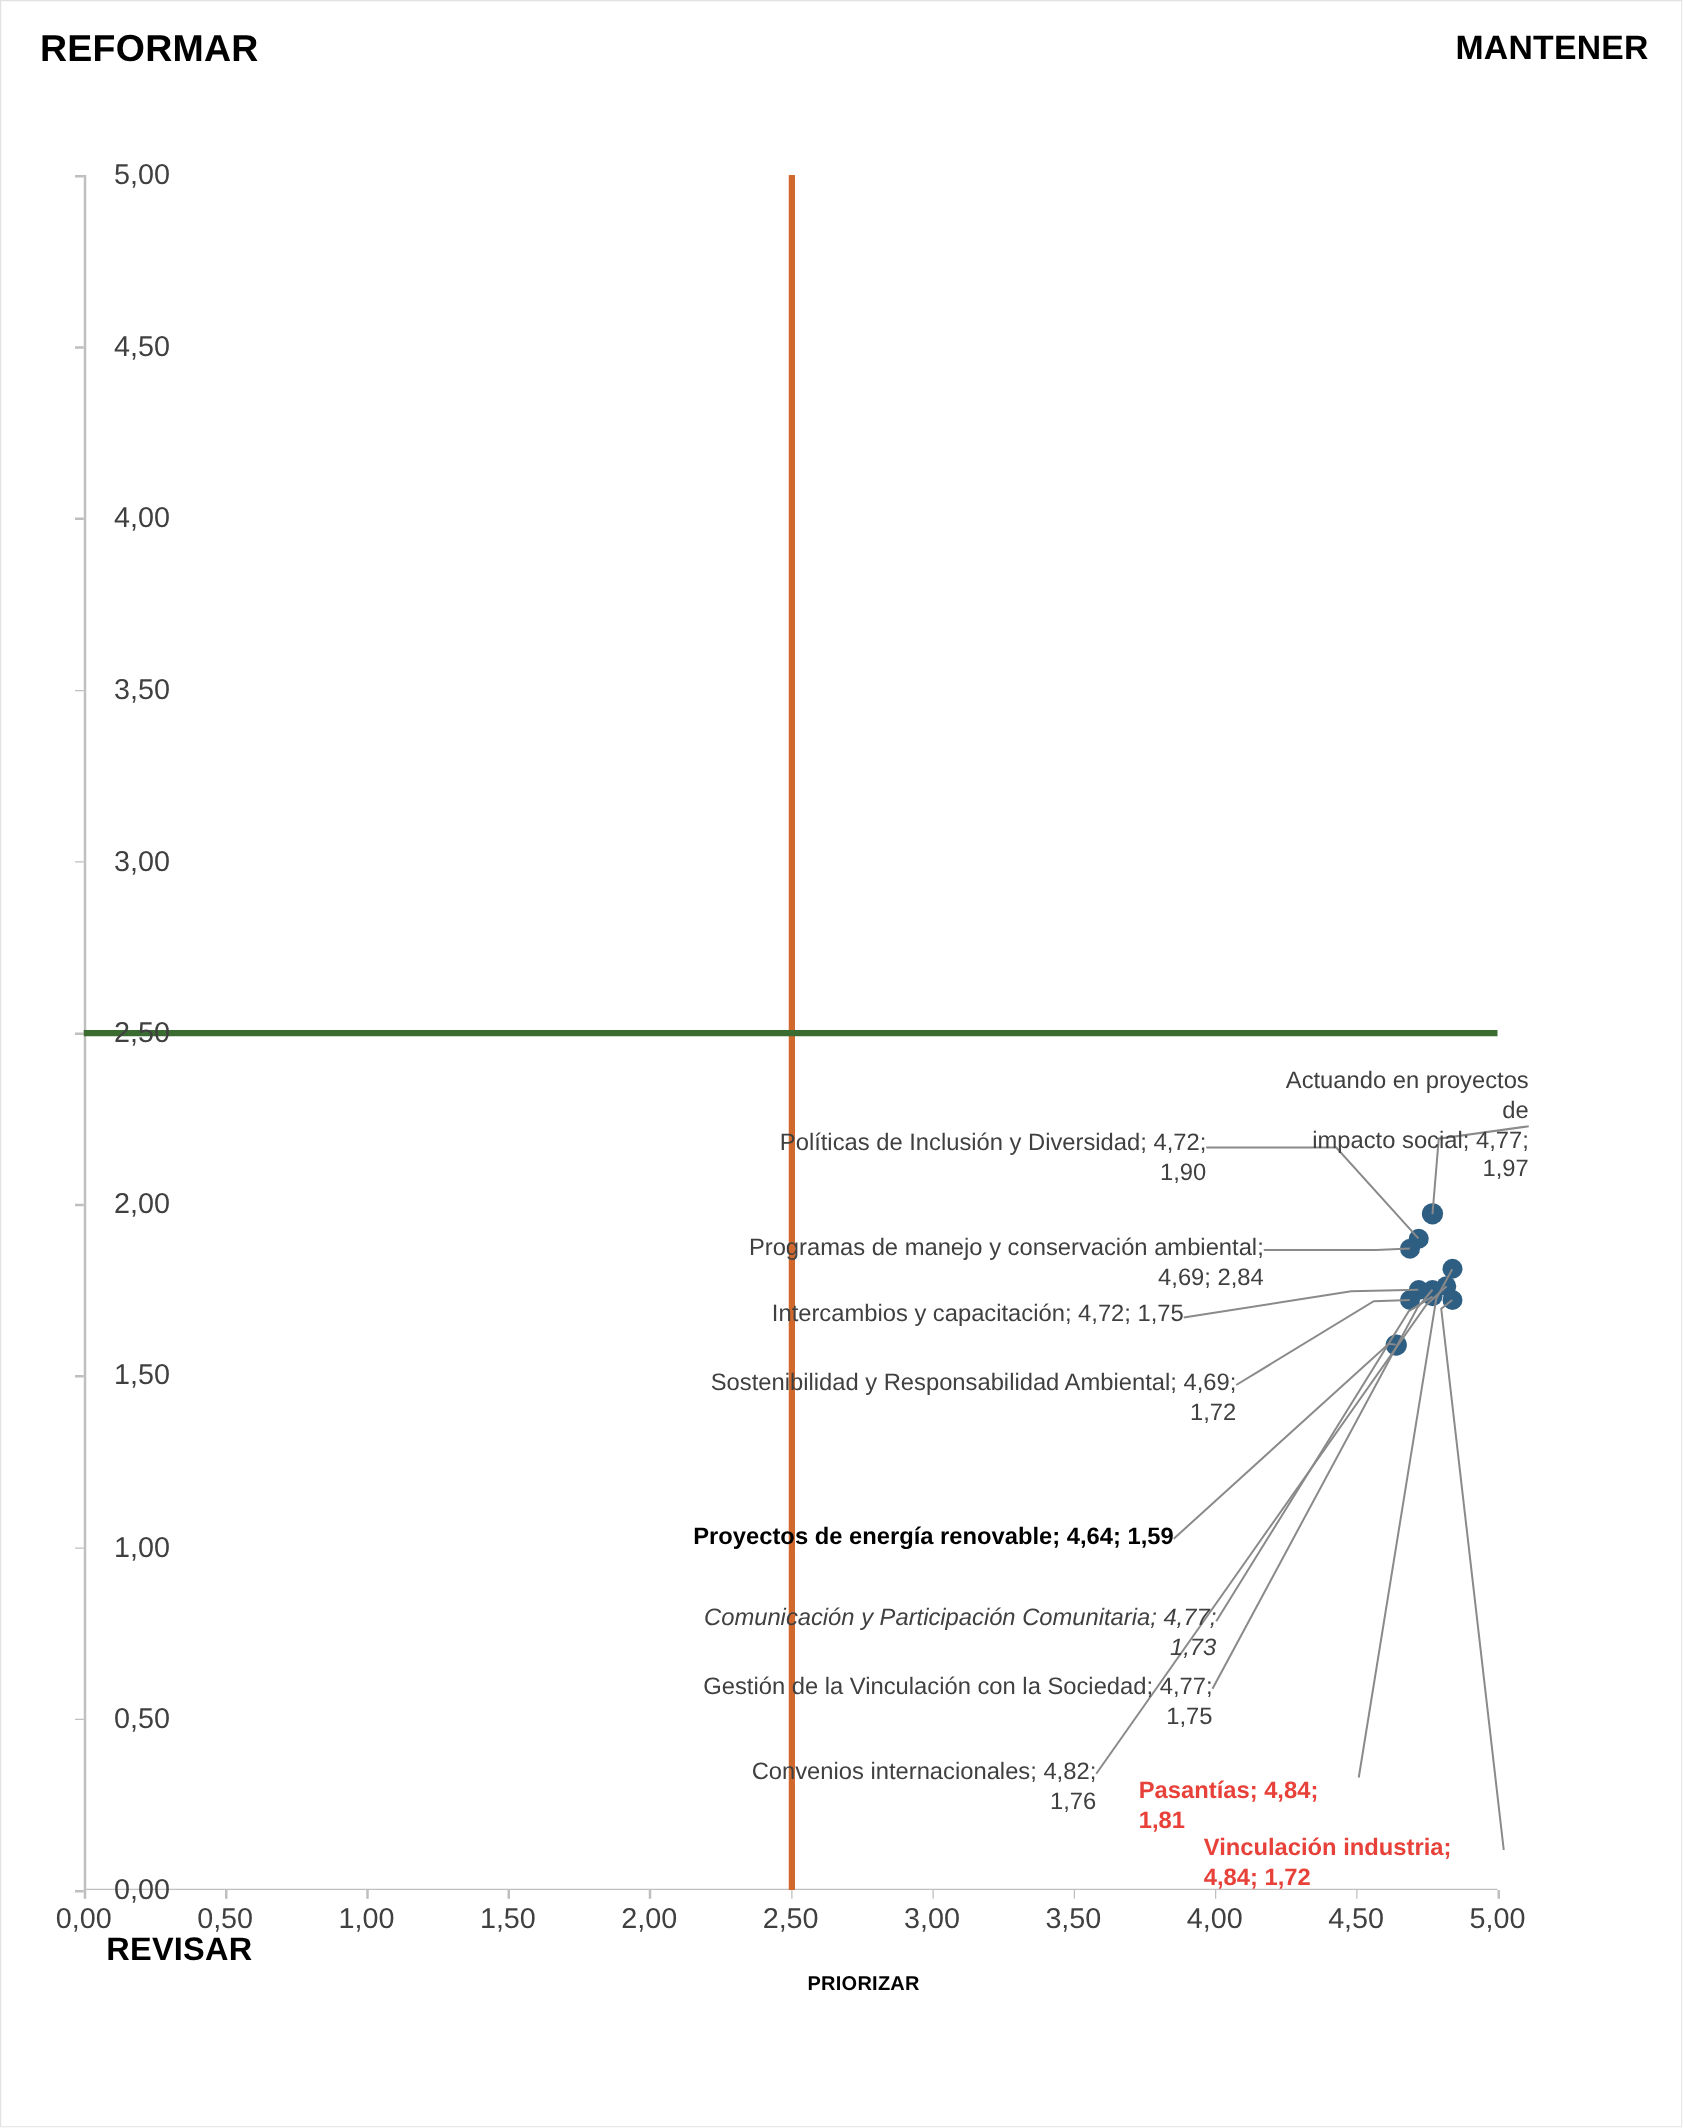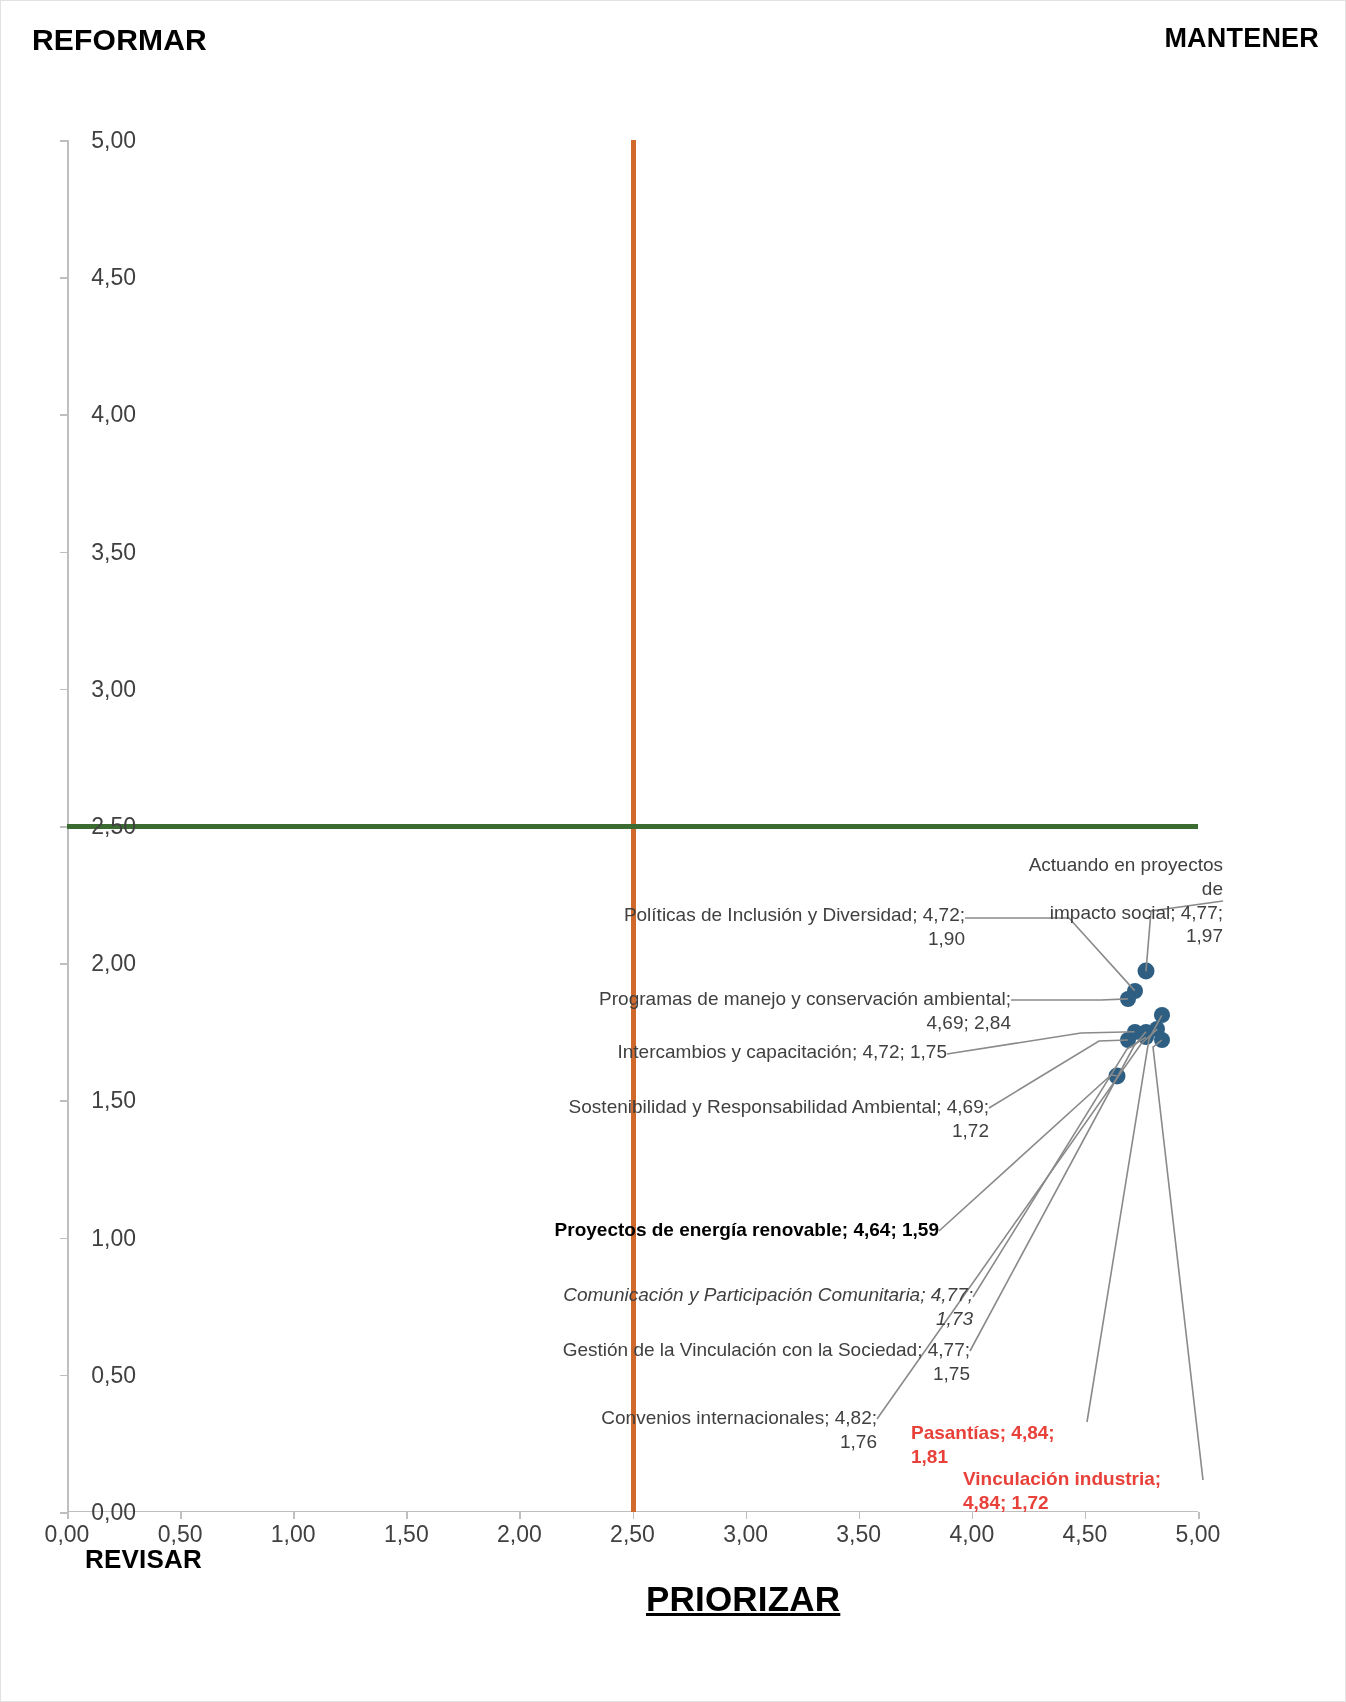--- a/index.html
+++ b/index.html
@@ -4,21 +4,21 @@
 <style>
   html,body{margin:0;padding:0;background:#ffffff;}
   body{font-family:"Liberation Sans",sans-serif;}
   #page{position:relative;width:1346px;height:1702px;background:#ffffff;box-sizing:border-box;border:1px solid #e2e2e2;overflow:hidden;}
 
   
   .quad{position:absolute;font-weight:bold;color:#000000;letter-spacing:.2px;white-space:nowrap;}
   #quad-reformar{left:31px;top:22px;font-size:30px;}
   #quad-mantener{right:26px;top:22px;font-size:27px;}
   #quad-revisar{left:84px;top:1543px;font-size:26px;}
-  #quad-priorizar{left:645px;top:1578px;font-size:35px;text-decoration:underline;}
+  #quad-priorizar{left:645px;top:1578px;font-size:16px;}
 
   
   #plot{position:absolute;left:66px;top:139px;width:1131px;height:1372px;}
   #plot-bg{position:absolute;inset:0;background:#ffffff;}
 
   
   .axis-line{position:absolute;background:#bfbfbf;}
   #y-axis{left:0;top:0;width:1.5px;height:100%;}
   #x-axis{left:0;bottom:0;width:100%;height:1.5px;}
 

